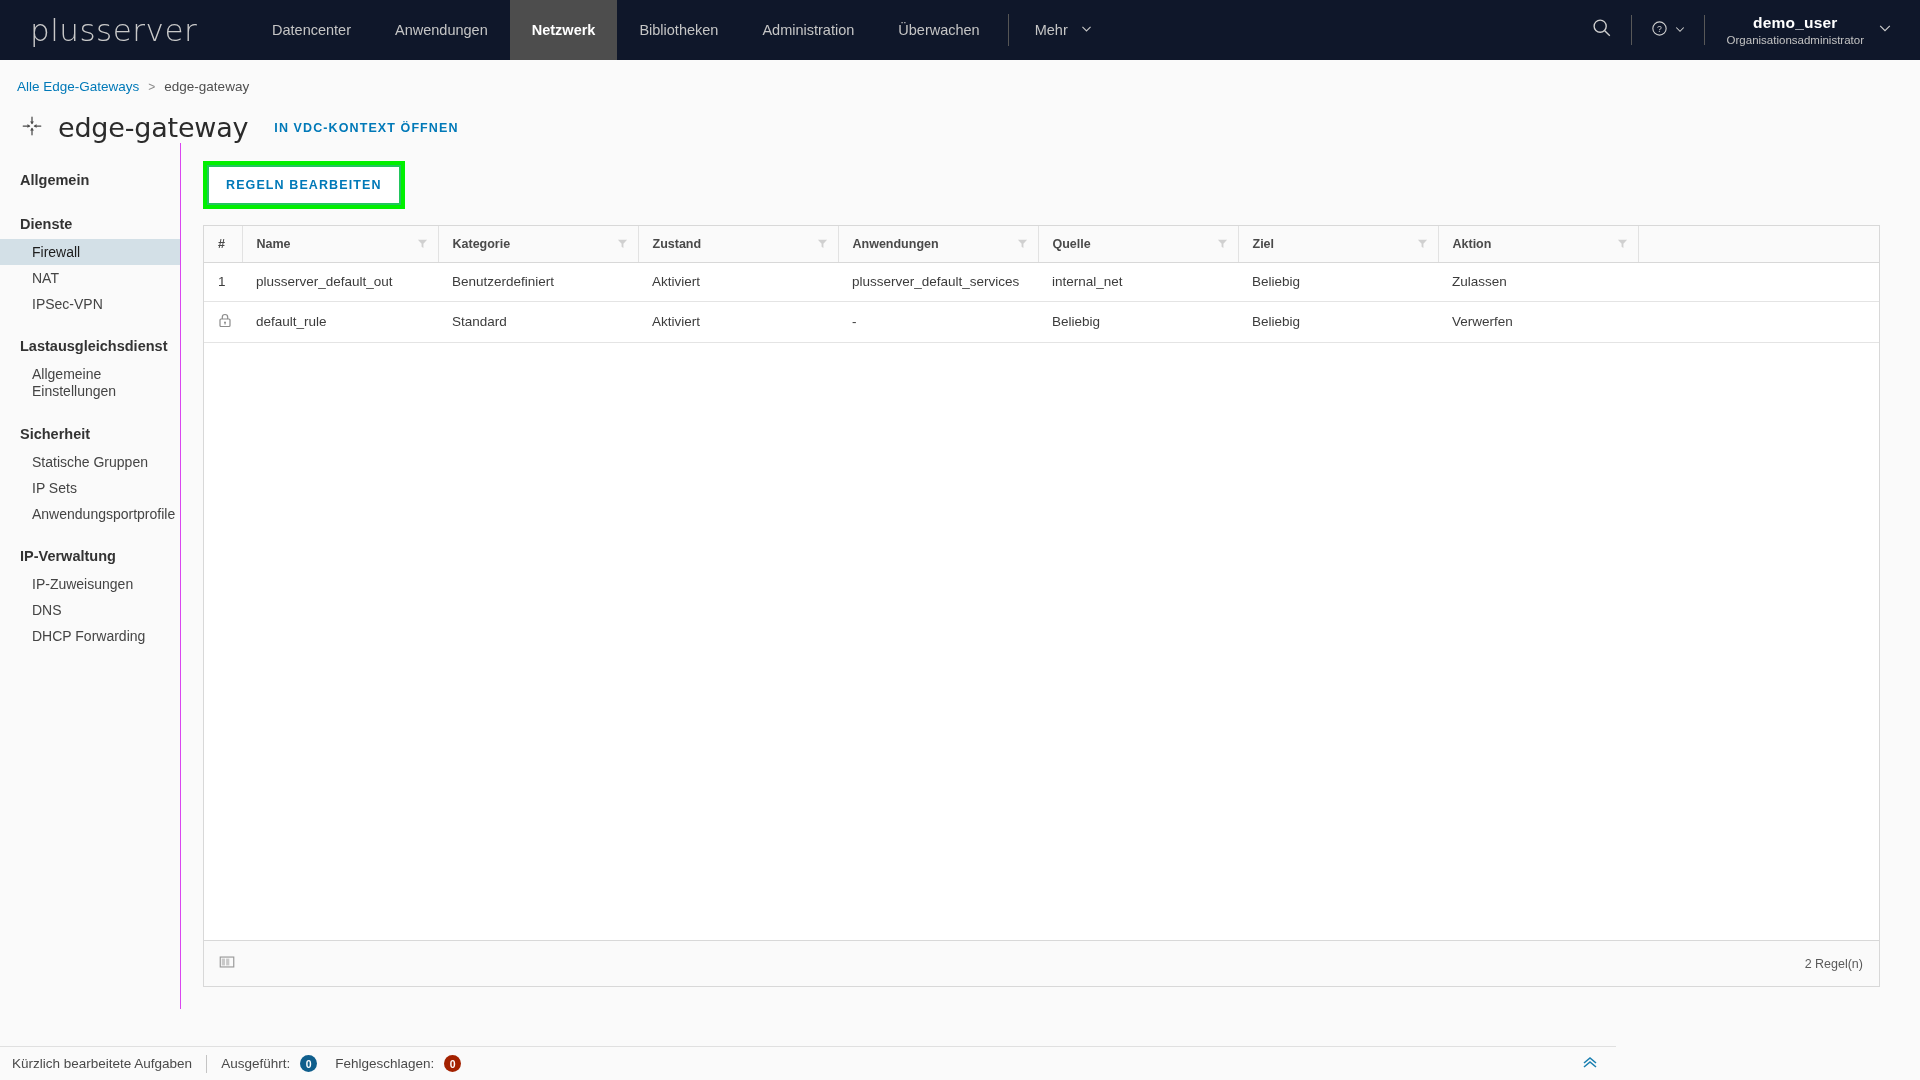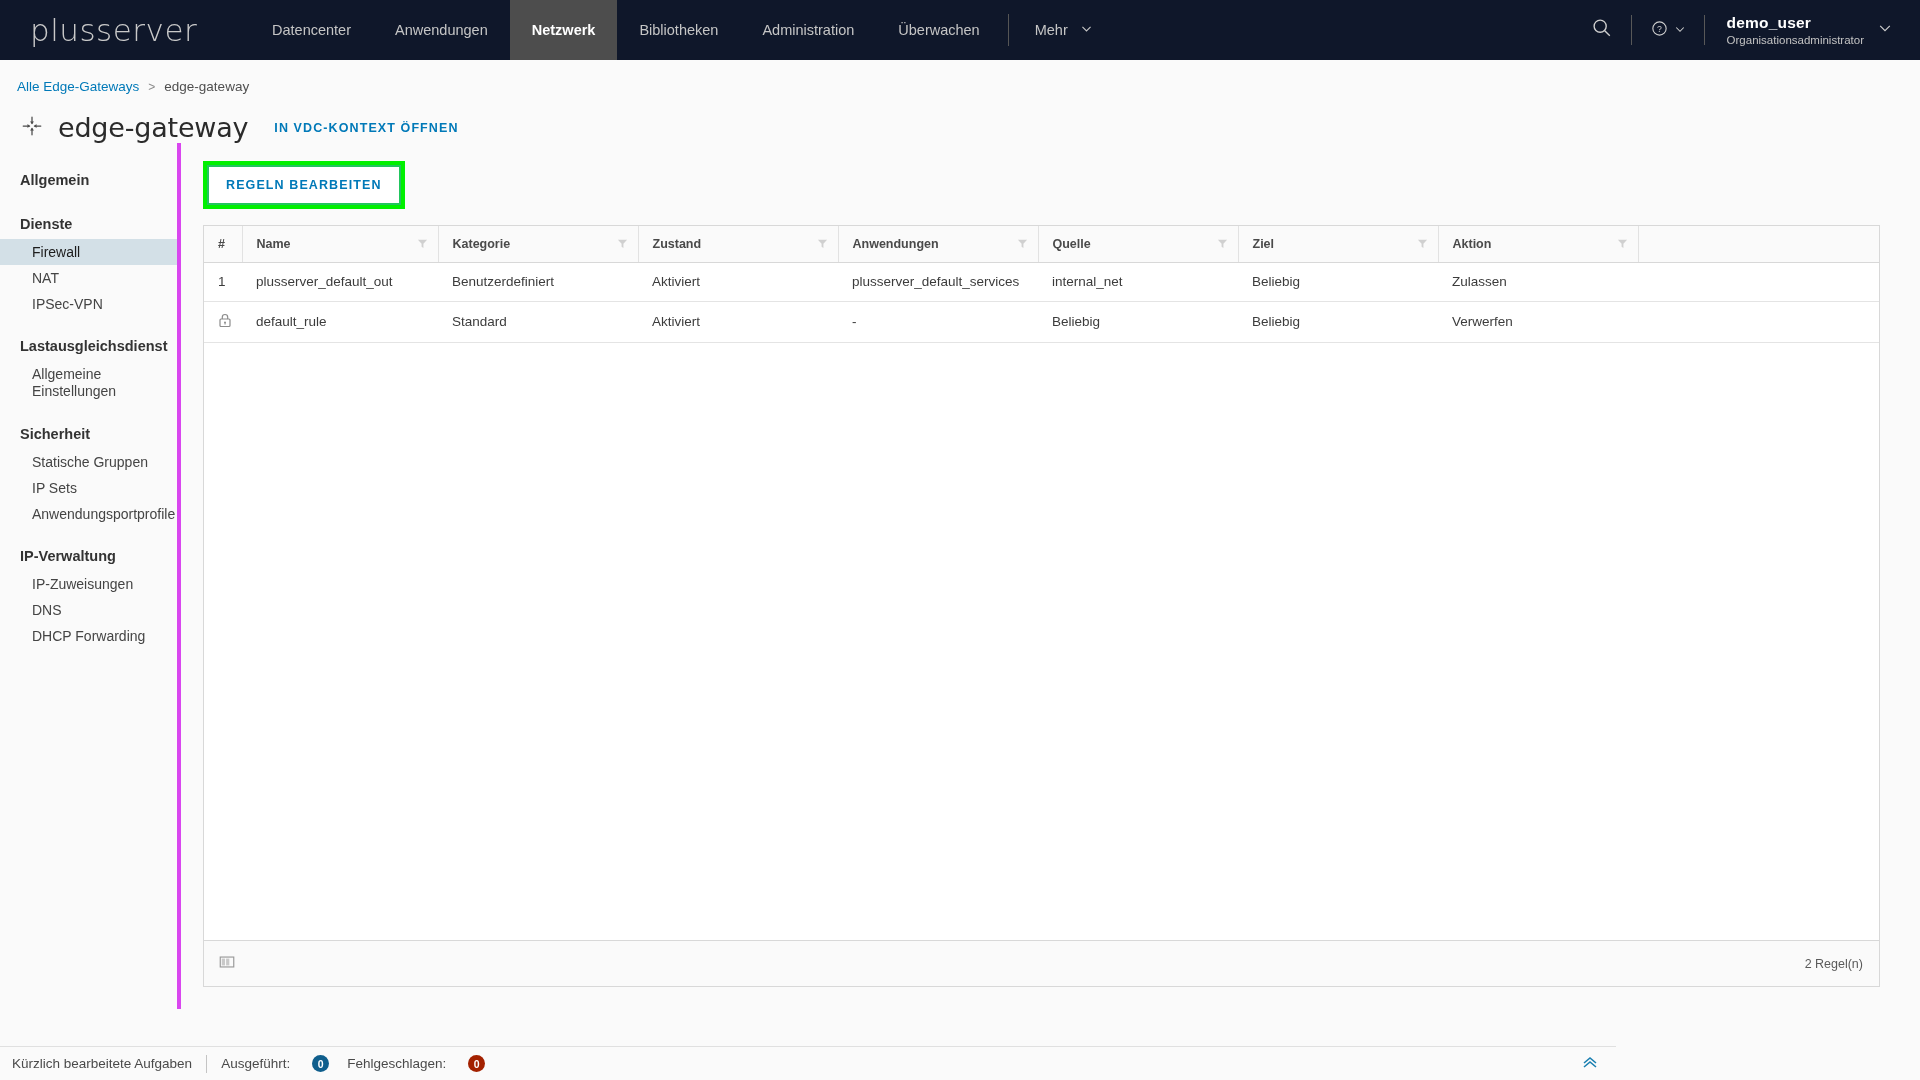--- a/index.html
+++ b/index.html
@@ -62,21 +62,21 @@
   .icon-btn {
     display: flex; align-items: center; justify-content: center;
     padding: 0 18px; cursor: pointer; color: #cfcfcf;
     height: 60px;
   }
   .vdiv { width: 1px; height: 30px; background: #585858; }
   .userbox {
     display: flex; align-items: center; gap: 14px;
     padding: 0 6px 0 22px; cursor: pointer;
   }
-  .user-lines { text-align: left; line-height: 1.25; }
+  .user-lines { text-align: center; line-height: 1.25; }
   .user-name { color: #fff; font-size: 15.5px; font-weight: bold; letter-spacing: .2px; }
   .user-role { color: #c3c3c3; font-size: 11.5px; }
 
   
   .page-head { background: #fafafa; padding: 0 0 0 0; }
   .breadcrumb {
     display: flex; align-items: flex-end; gap: 9px;
     padding: 19px 4px 0 17px;
     font-size: 13.5px;
   }
@@ -97,21 +97,21 @@
   .title-link {
     color: #0079b8; font-size: 12.5px; font-weight: bold;
     letter-spacing: 1.1px; cursor: pointer; margin-left: 12px;
   }
 
   
   .body-wrap { display: flex; height: 866px; }
 
   .sidebar {
     width: 181px; min-width: 181px;
-    border-right: 4px solid #d946ef;
+    border-right: 1px solid #d946ef;
     padding-top: 22px;
     background: #fafafa;
     overflow: hidden;
   }
   .side-head {
     font-size: 14.5px; color: #333; font-weight: bold;
     padding: 7px 0 7px 20px;
   }
   .side-head.clickable { cursor: pointer; }
   .side-group-gap { height: 14px; }
@@ -203,21 +203,21 @@
     position: absolute; left: 0; bottom: 0;
     width: 1616px; height: 34px;
     background: #fafafa;
     border-top: 1px solid #e0e0e0;
     display: flex; align-items: center;
     padding: 0 16px 0 12px;
     font-size: 13.5px; color: #4a4a4a;
     gap: 10px;
   }
   .status-sep { width: 1px; height: 18px; background: #c4c4c4; margin: 0 4px; }
-  .status-chunk { display: flex; align-items: center; gap: 22px; cursor: pointer; }
+  .status-chunk { display: flex; align-items: center; gap: 10px; cursor: pointer; }
   .badge {
     display: inline-flex; align-items: center; justify-content: center;
     width: 17px; height: 17px; border-radius: 50%;
     color: #fff; font-size: 10.5px; font-weight: bold;
   }
   .badge.blue { background: #0f5e8c; }
   .badge.red  { background: #a32100; }
   .status-right { margin-left: auto; display: flex; align-items: center; cursor: pointer; }
 </style>
 </head>

